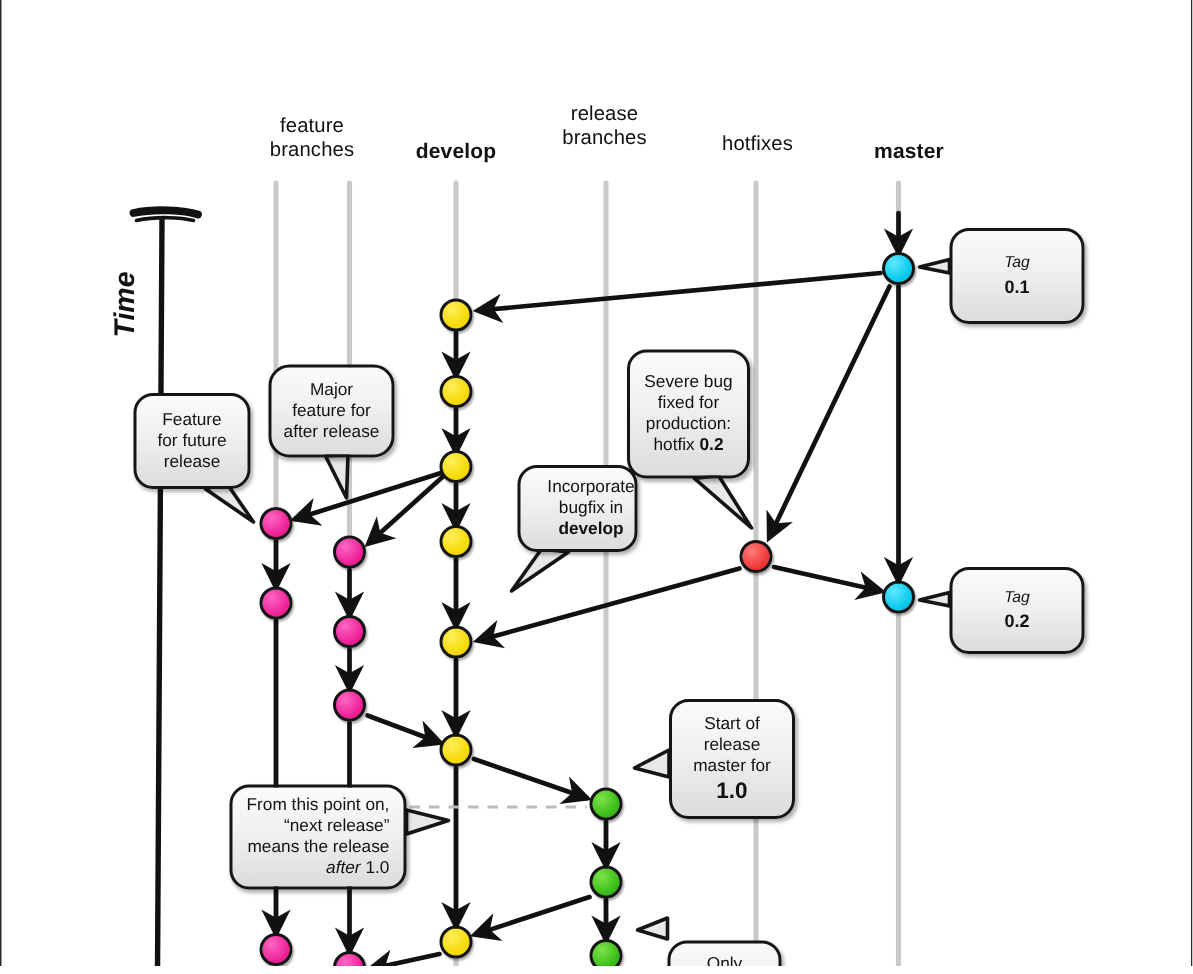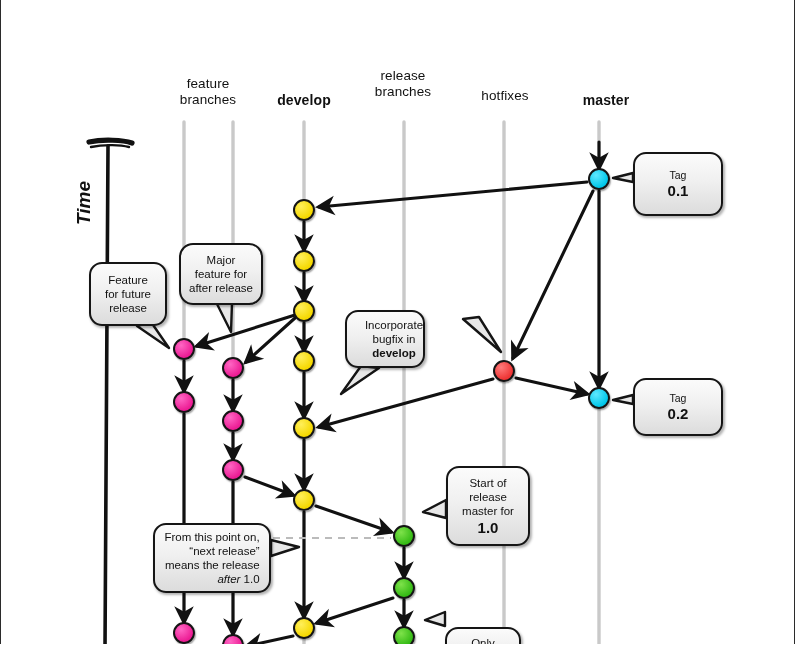--- a/index.html
+++ b/index.html
@@ -24,22 +24,22 @@
 
   .callout{
     position:absolute;box-sizing:border-box;
     border:2.4px solid #151515;border-radius:13px;
     background:linear-gradient(180deg,#fbfbfb 0%,#f0f0f0 45%,#dcdcdc 100%);
     box-shadow:1.5px 2px 2.5px rgba(0,0,0,.30);
     display:flex;align-items:center;justify-content:center;
     text-align:center;color:#111;font-size:11.5px;line-height:14px;
     padding:4px 6px;z-index:30;
   }
-  .callout .tagline{font-size:10.5px;display:block;}
-  .callout .tagval{font-size:15px;font-weight:bold;display:block;line-height:18px;}
+  .callout .tagline{font-size:10.5px;display:block;font-style:italic;}
+  .callout .tagval{font-size:12px;font-weight:bold;display:block;line-height:18px;}
   .callout b{font-weight:bold;}
   .callout i{font-style:italic;}
 
   .node{
     position:absolute;width:22px;height:22px;border-radius:50%;
     border:2.6px solid #141414;box-sizing:border-box;z-index:20;
     box-shadow:1px 1.5px 1.5px rgba(0,0,0,.35);
   }
   .n-yellow{background:radial-gradient(circle at 34% 30%,#ffef5a,#f5d800 70%);}
   .n-pink  {background:radial-gradient(circle at 34% 30%,#ff66c4,#ec1c94 70%);}
@@ -215,20 +215,30 @@
   </div>
 
   <div class="callout" style="left:344px;top:310px;width:80px;height:58px;padding-left:24px;">
     <div>
       <div>Incorporate</div>
       <div>bugfix in</div>
       <div style="font-weight:bold;">develop</div>
     </div>
   </div>
 
+  <div class="callout" style="left:417px;top:233px;width:82px;height:86px;">
+    <div>
+      <div>Severe bug</div>
+      <div>fixed for</div>
+      <div>production:</div>
+      <div>
+        <span>hotfix </span><b>0.2</b>
+      </div>
+    </div>
+  </div>
 
   <div class="callout" style="left:445px;top:466px;width:84px;height:80px;">
     <div>
       <div>Start of</div>
       <div>release</div>
       <div>master for</div>
       <div style="font-weight:bold;font-size:15px;line-height:19px;">1.0</div>
     </div>
   </div>
 

